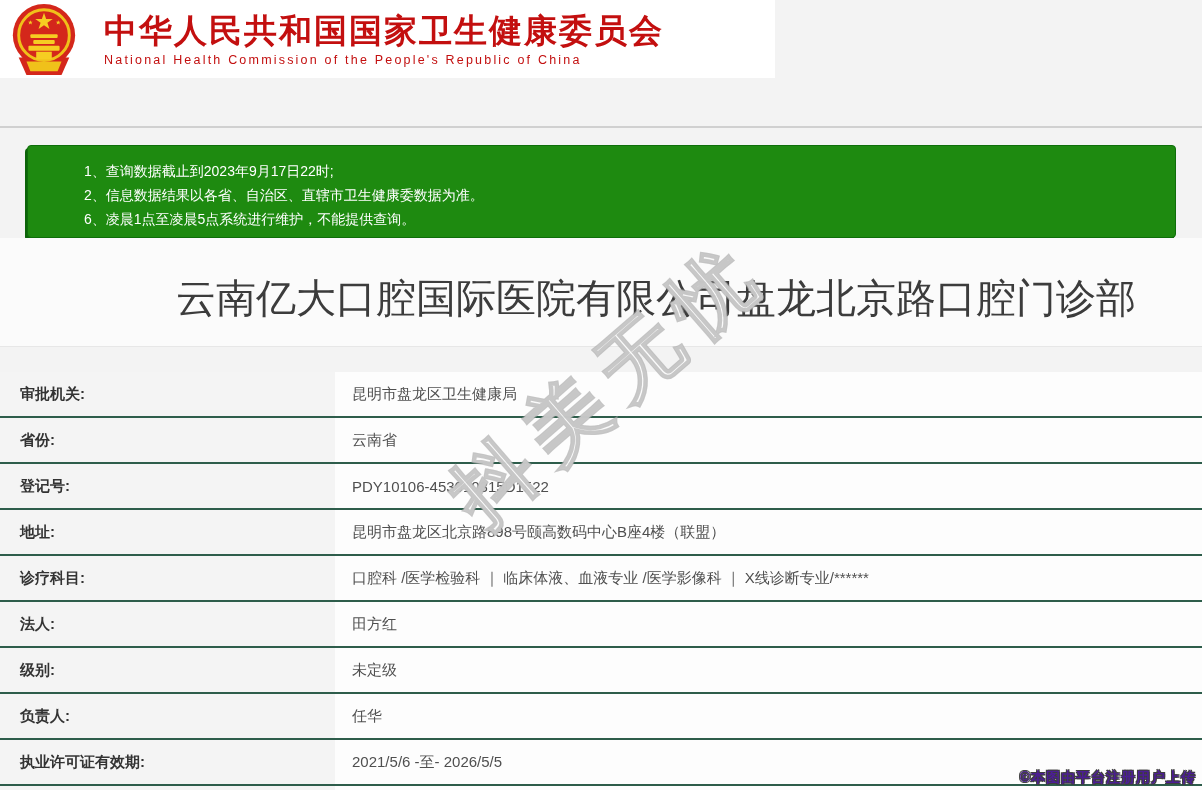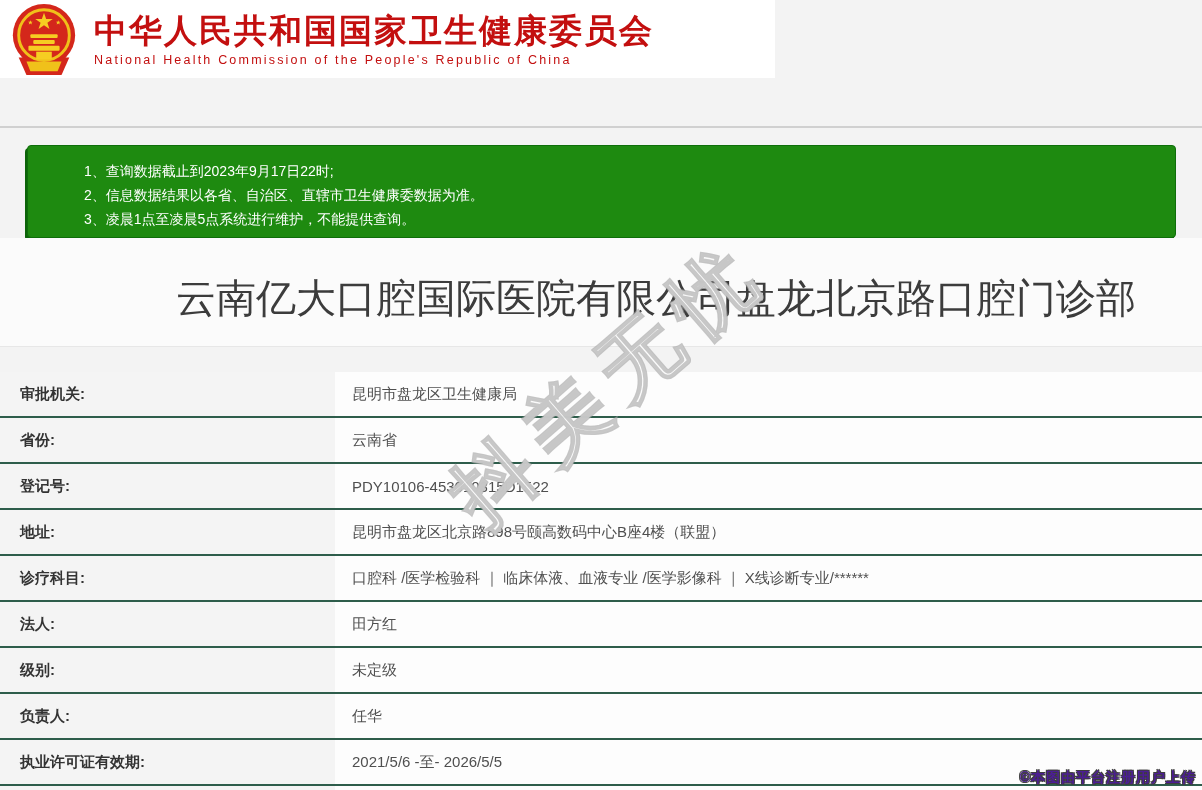--- a/index.html
+++ b/index.html
@@ -11,21 +11,21 @@
   }
   .page { position: absolute; inset: 0; }
 
   
   .banner {
     position: absolute; left: 0; top: 0; width: 775px; height: 78px;
     background: #ffffff;
     display: flex; align-items: center;
   }
   .emblem { width: 72px; height: 74px; margin: 2px 0 0 8px; flex: 0 0 auto; }
-  .banner-text { margin-left: 14px; }
+  .banner-text { margin-left: 24px; }
   .banner-cn {
     color: #c30f0f; font-size: 33px; font-weight: bold;
     letter-spacing: 2px; line-height: 38px; white-space: nowrap;
   }
   .banner-en {
     color: #c30f0f; font-size: 12.5px; font-weight: normal;
     letter-spacing: 2.2px; margin-top: 3px; white-space: nowrap;
   }
 
   .top-divider {
@@ -131,21 +131,21 @@
       <div class="banner-cn">中华人民共和国国家卫生健康委员会</div>
       <div class="banner-en">National Health Commission of the People's Republic of China</div>
     </div>
   </header>
 
   <div class="top-divider"></div>
 
   <section class="notice">
     <p>1、查询数据截止到2023年9月17日22时;</p>
     <p>2、信息数据结果以各省、自治区、直辖市卫生健康委数据为准。</p>
-    <p>3、凌晨1点至凌晨5点系统进行维护，不能提供查询。</p>
+    <p>6、凌晨1点至凌晨5点系统进行维护，不能提供查询。</p>
   </section>
 
   <section class="title-section">
     <h1 class="inst-title">云南亿大口腔国际医院有限公司盘龙北京路口腔门诊部</h1>
   </section>
 
   <div class="section-divider"></div>
 
   <div class="info-table" id="info-table">
     <div class="row">

